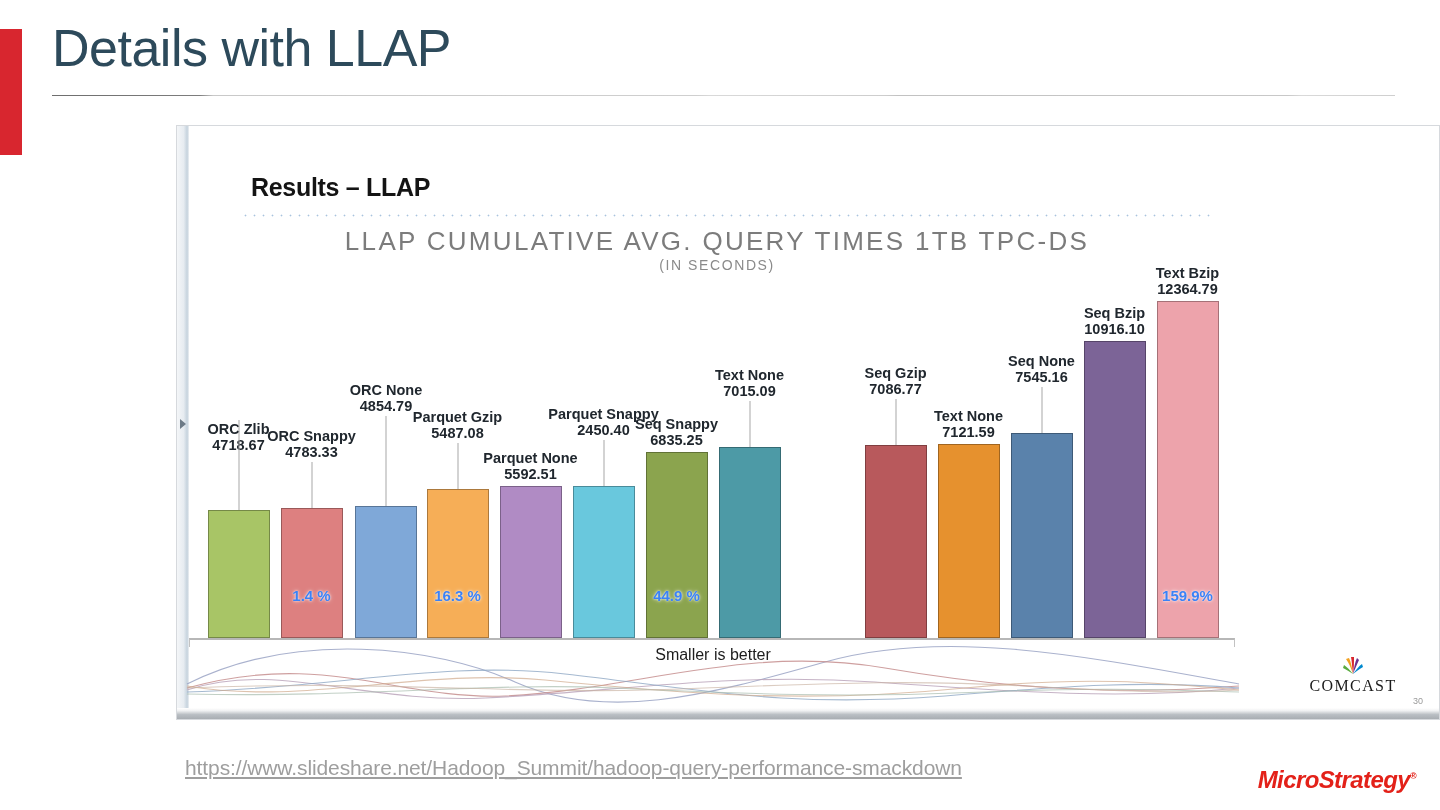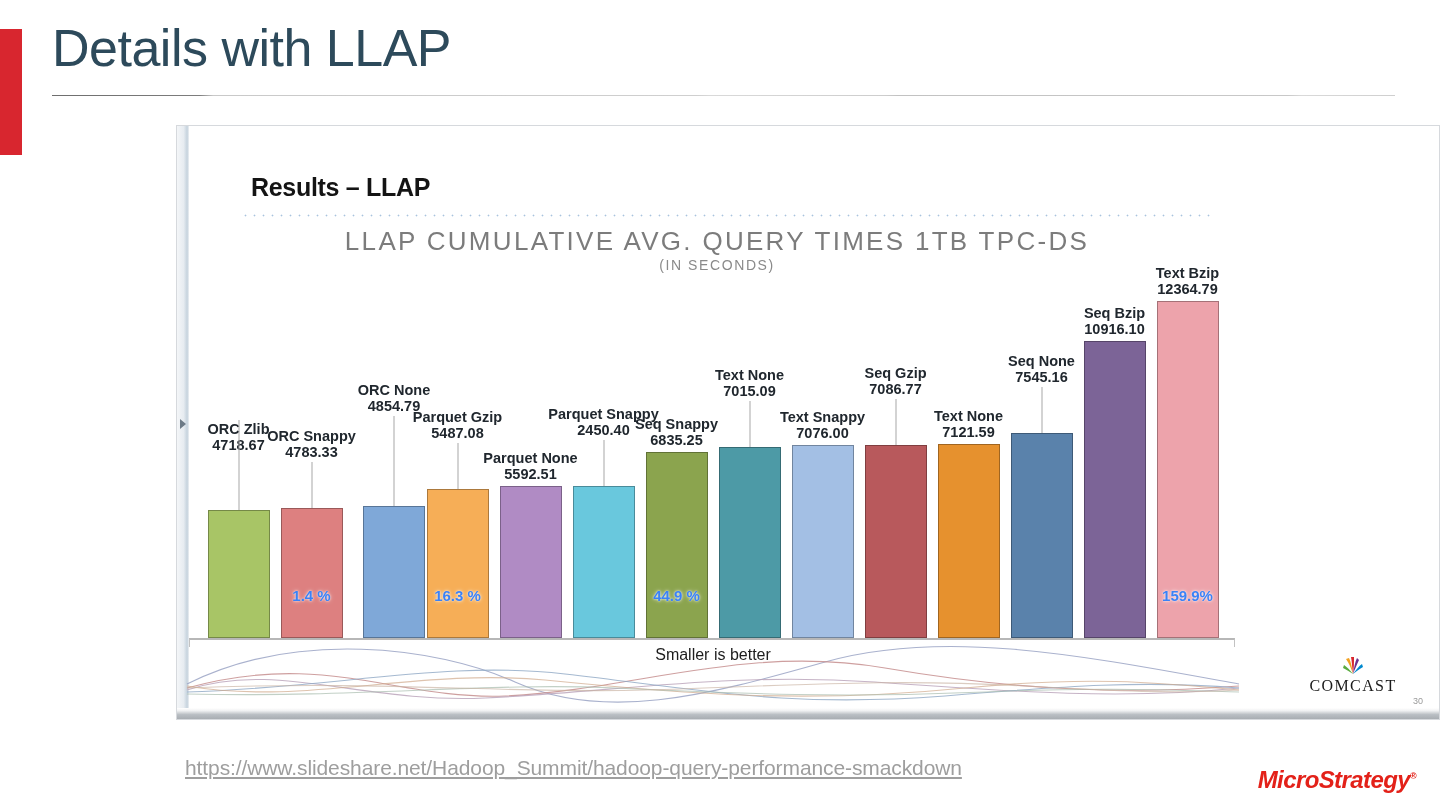--- a/index.html
+++ b/index.html
@@ -266,21 +266,21 @@
         <div class="bar" style="height: 128px; background: linear-gradient(to right, rgb(168, 197, 102) 0%, rgb(168, 197, 102) 100%) rgb(168, 197, 102);"></div>
         <div class="bar-callout" style="margin-bottom: 57px;"><span class="cat">ORC Zlib</span><span class="val">4718.67</span></div>
         <div class="leader" style="bottom: 128px; height: 90px;"></div>
       </div>
       <div class="bar-col" style="left: 91.5px; height: 130px;">
         <div class="bar" style="height: 130px; background: linear-gradient(to right, rgb(221, 128, 128) 0%, rgb(221, 128, 128) 100%) rgb(221, 128, 128);"></div>
         <div class="bar-pct">1.4 %</div>
         <div class="bar-callout" style="margin-bottom: 48px;"><span class="cat">ORC Snappy</span><span class="val">4783.33</span></div>
         <div class="leader" style="bottom: 130px; height: 46px;"></div>
       </div>
-      <div class="bar-col" style="left: 174px; height: 132px;">
+      <div class="bar-col" style="left: 166px; height: 132px;">
         <div class="bar" style="height: 132px; background: linear-gradient(to right, rgb(127, 168, 216) 0%, rgb(127, 168, 216) 100%) rgb(127, 168, 216);"></div>
         <div class="bar-callout" style="margin-bottom: 92px;"><span class="cat">ORC None</span><span class="val">4854.79</span></div>
         <div class="leader" style="bottom: 132px; height: 90px;"></div>
       </div>
       <div class="bar-col" style="left: 237.5px; height: 149px;">
         <div class="bar" style="height: 149px; background: linear-gradient(to right, rgb(246, 174, 87) 0%, rgb(246, 174, 87) 100%) rgb(246, 174, 87);"></div>
         <div class="bar-pct">16.3 %</div>
         <div class="bar-callout" style="margin-bottom: 48px;"><span class="cat">Parquet Gzip</span><span class="val">5487.08</span></div>
         <div class="leader" style="bottom: 149px; height: 46px;"></div>
       </div>
@@ -295,24 +295,20 @@
       </div>
       <div class="bar-col" style="left: 456.5px; height: 186px;">
         <div class="bar" style="height: 186px; background: linear-gradient(to right, rgb(139, 164, 78) 0%, rgb(139, 164, 78) 100%) rgb(139, 164, 78);"></div>
         <div class="bar-pct">44.9 %</div>
         <div class="bar-callout" style="margin-bottom: 4px;"><span class="cat">Seq Snappy</span><span class="val">6835.25</span></div>
       </div>
       <div class="bar-col" style="left: 529.5px; height: 191px;">
         <div class="bar" style="height: 191px; background: linear-gradient(to right, rgb(77, 154, 166) 0%, rgb(77, 154, 166) 100%) rgb(77, 154, 166);"></div>
         <div class="bar-callout" style="margin-bottom: 48px;"><span class="cat">Text None</span><span class="val">7015.09</span></div>
         <div class="leader" style="bottom: 191px; height: 46px;"></div>
-      </div>
-      <div class="bar-col" style="left: 602.5px; height: 193px;">
-        <div class="bar" style="height: 193px; background: linear-gradient(to right, rgb(163, 191, 228) 0%, rgb(163, 191, 228) 100%) rgb(163, 191, 228);"></div>
-        <div class="bar-callout" style="margin-bottom: 4px;"><span class="cat">Text Snappy</span><span class="val">7076.00</span></div>
       </div>
       <div class="bar-col" style="left: 675.5px; height: 193px;">
         <div class="bar" style="height: 193px; background: linear-gradient(to right, rgb(184, 89, 92) 0%, rgb(184, 89, 92) 100%) rgb(184, 89, 92);"></div>
         <div class="bar-callout" style="margin-bottom: 48px;"><span class="cat">Seq Gzip</span><span class="val">7086.77</span></div>
         <div class="leader" style="bottom: 193px; height: 46px;"></div>
       </div>
       <div class="bar-col" style="left: 748.5px; height: 194px;">
         <div class="bar" style="height: 194px; background: linear-gradient(to right, rgb(230, 145, 46) 0%, rgb(230, 145, 46) 100%) rgb(230, 145, 46);"></div>
         <div class="bar-callout" style="margin-bottom: 4px;"><span class="cat">Text None</span><span class="val">7121.59</span></div>
       </div>

